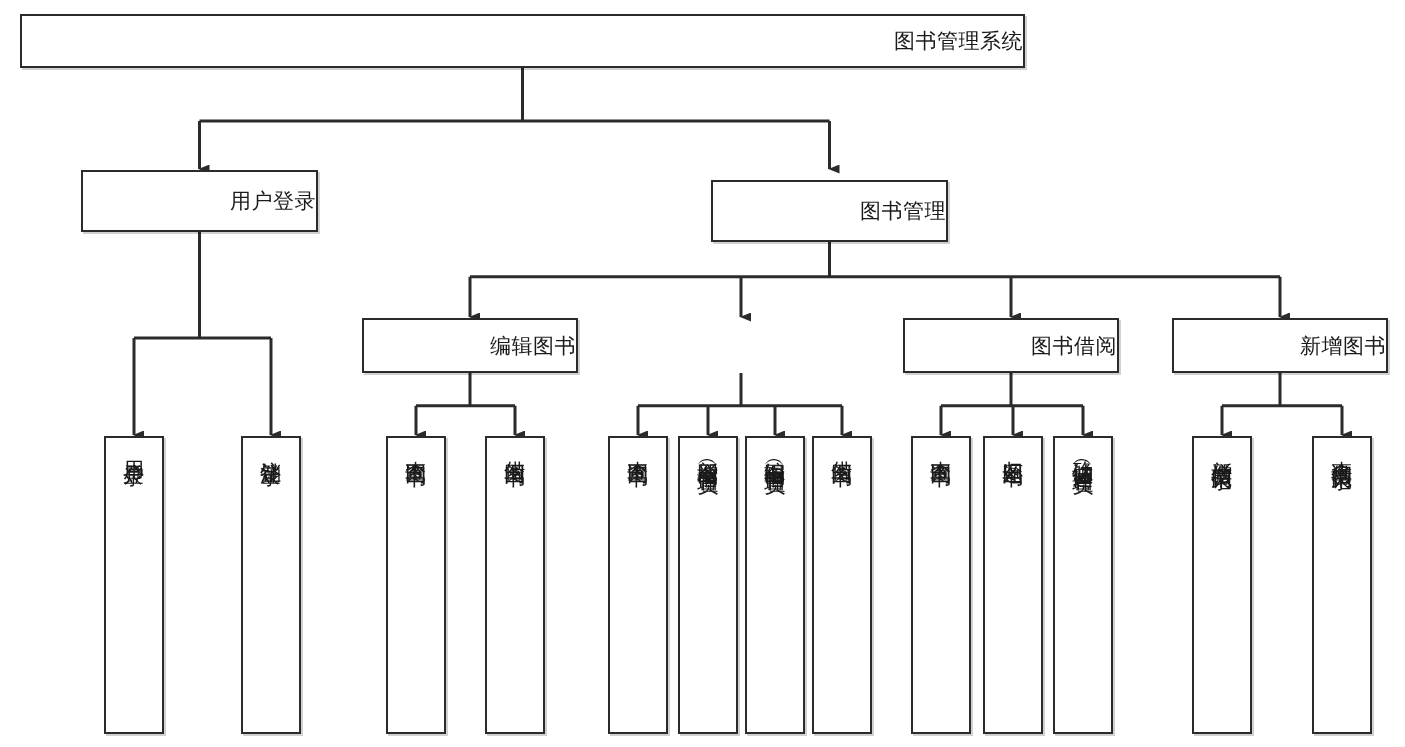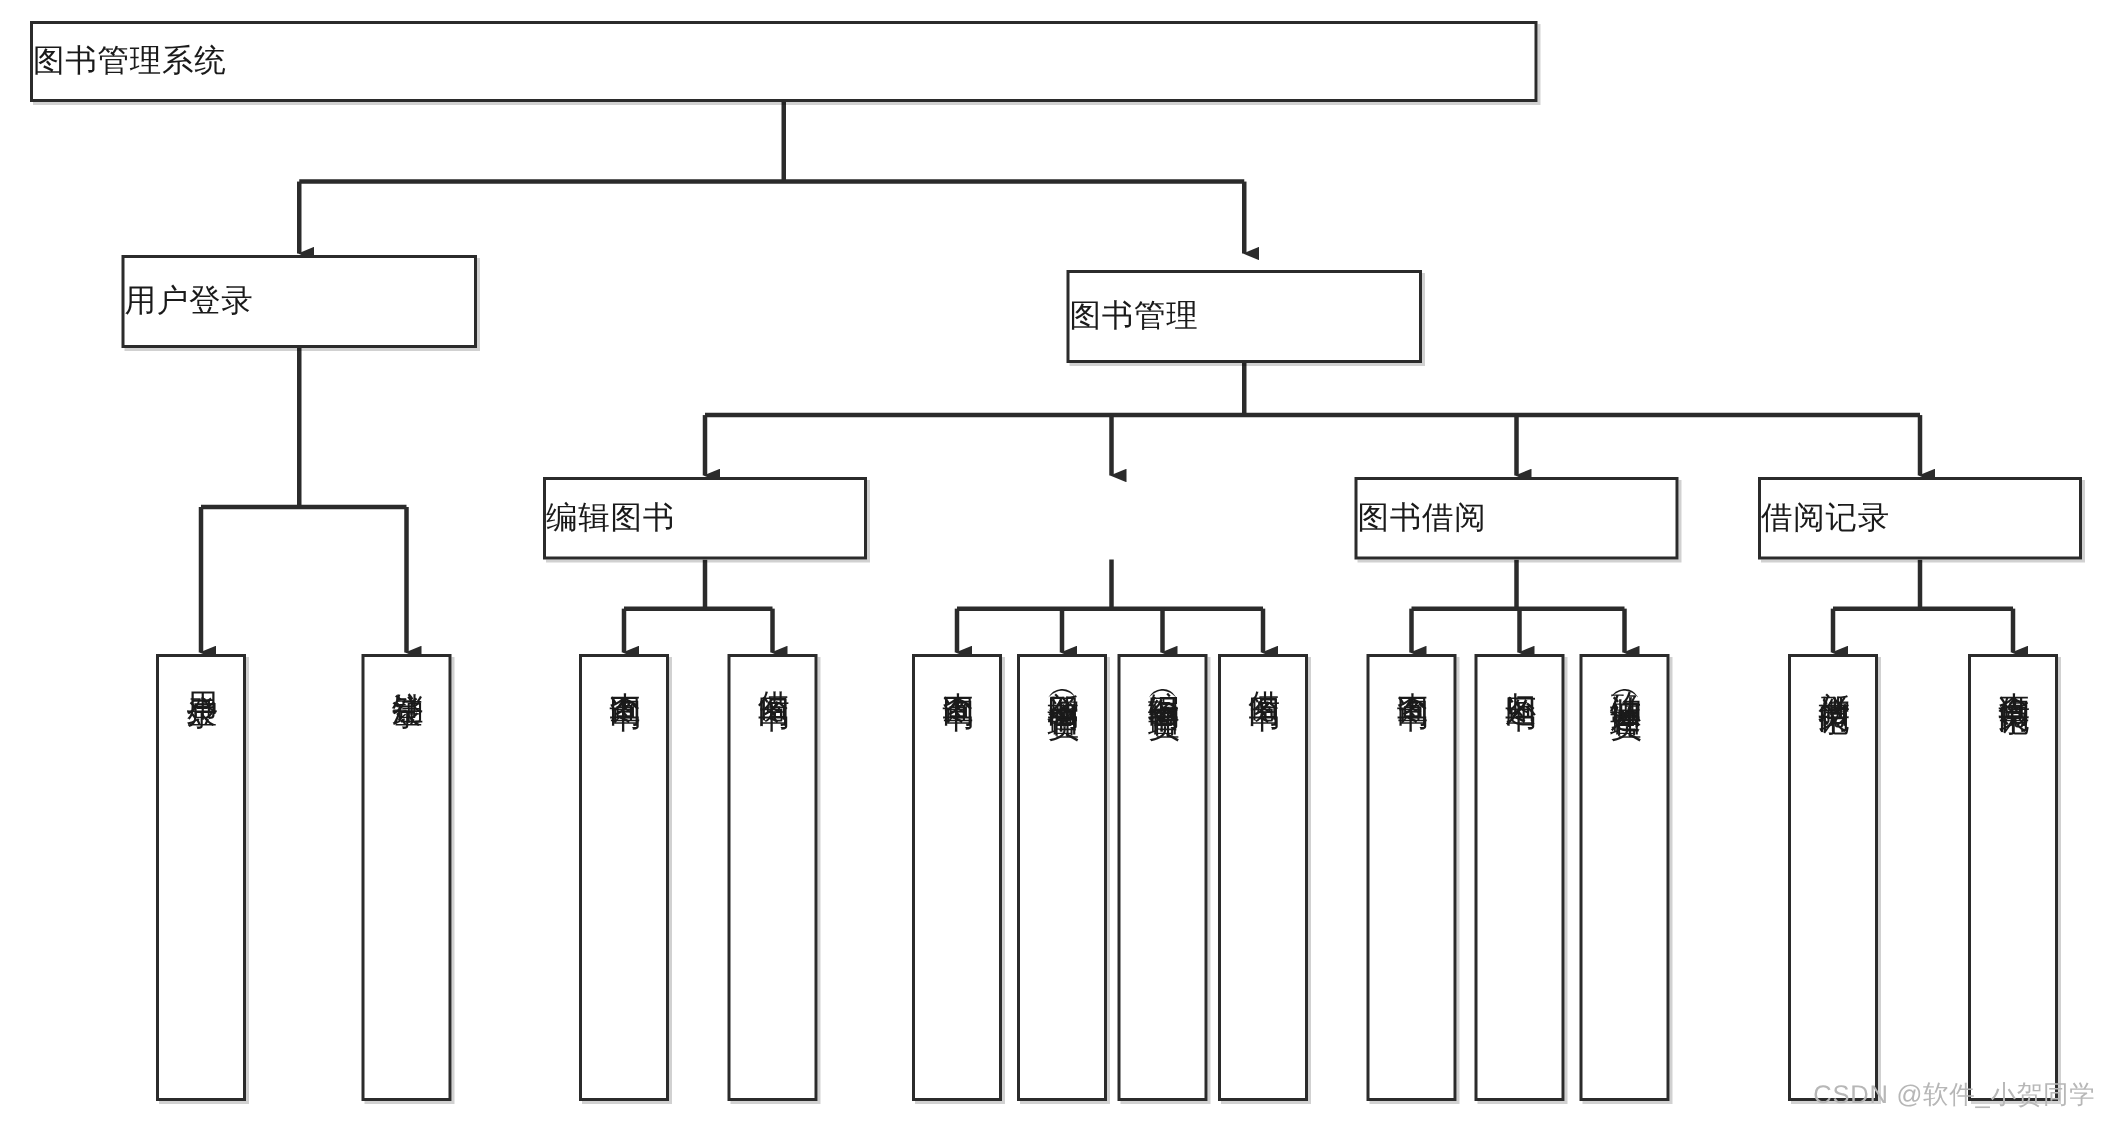--- a/index.html
+++ b/index.html
@@ -25,21 +25,21 @@
     height: 747px;
     pointer-events: none;
   }
   .node {
     position: absolute;
     box-sizing: border-box;
     border: 2.5px solid #2b2b2b;
     background: #ffffff;
     display: flex;
     align-items: center;
-    justify-content: flex-start;
+    justify-content: flex-end;
     color: #1a1a1a;
     box-shadow: 2px 2px 0 rgba(0,0,0,0.18);
   }
   .node .label {
     display: block;
     text-align: center;
     letter-spacing: 0.5px;
   }
   .node.horiz .label {
     writing-mode: horizontal-tb;
@@ -132,21 +132,21 @@
   <div class="node horiz" style="left: 362px; top: 318px; width: 216px; height: 55px;">
     <span class="label">编辑图书</span>
   </div>
 
 
   <div class="node horiz" style="left: 903px; top: 318px; width: 216px; height: 55px;">
     <span class="label">图书借阅</span>
   </div>
 
   <div class="node horiz" style="left: 1172px; top: 318px; width: 216px; height: 55px;">
-    <span class="label">借阅记录</span>
+    <span class="label">新增图书</span>
   </div>
 
   <div class="node vert" style="left: 104px; top: 436px; width: 60px; height: 298px;">
     <span class="label">用户登录</span>
   </div>
 
   <div class="node vert" style="left: 241px; top: 436px; width: 60px; height: 298px;">
     <span class="label">注销登录</span>
   </div>
 
@@ -187,14 +187,13 @@
   </div>
 
   <div class="node vert" style="left: 1192px; top: 436px; width: 60px; height: 298px;">
     <span class="label">新增借阅记录</span>
   </div>
 
   <div class="node vert" style="left: 1312px; top: 436px; width: 60px; height: 298px;">
     <span class="label">查询借阅记录</span>
   </div>
 
-  <div id="watermark">CSDN @软件_小贺同学</div>
 </div>
 
 </body></html>

